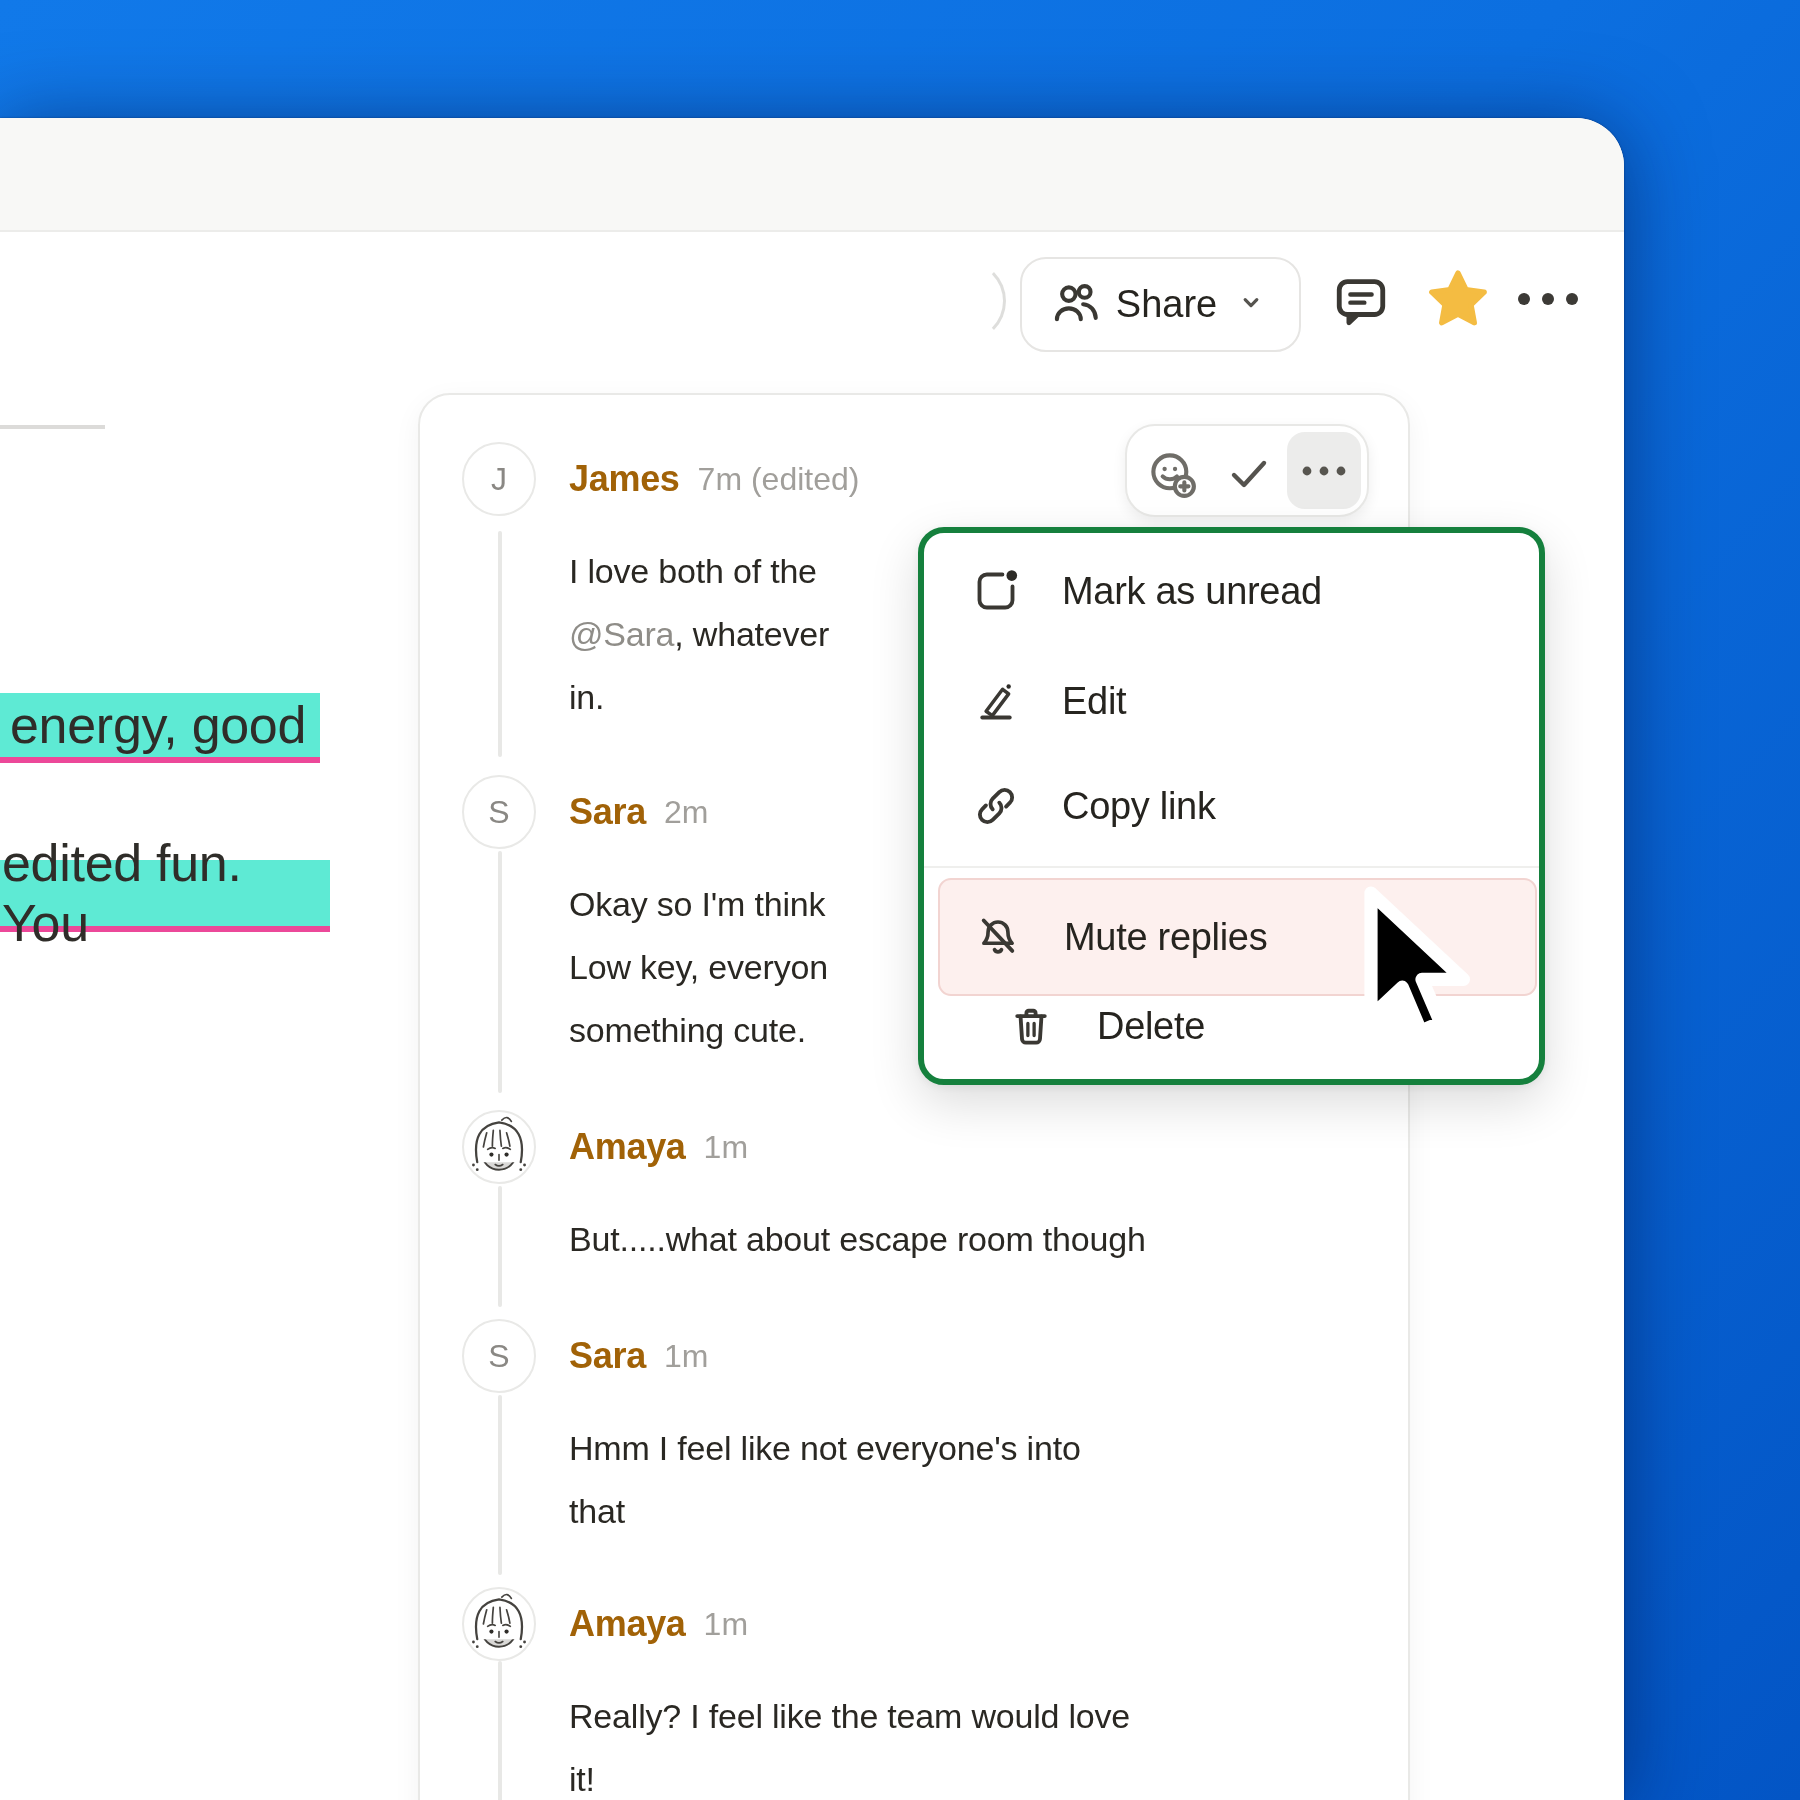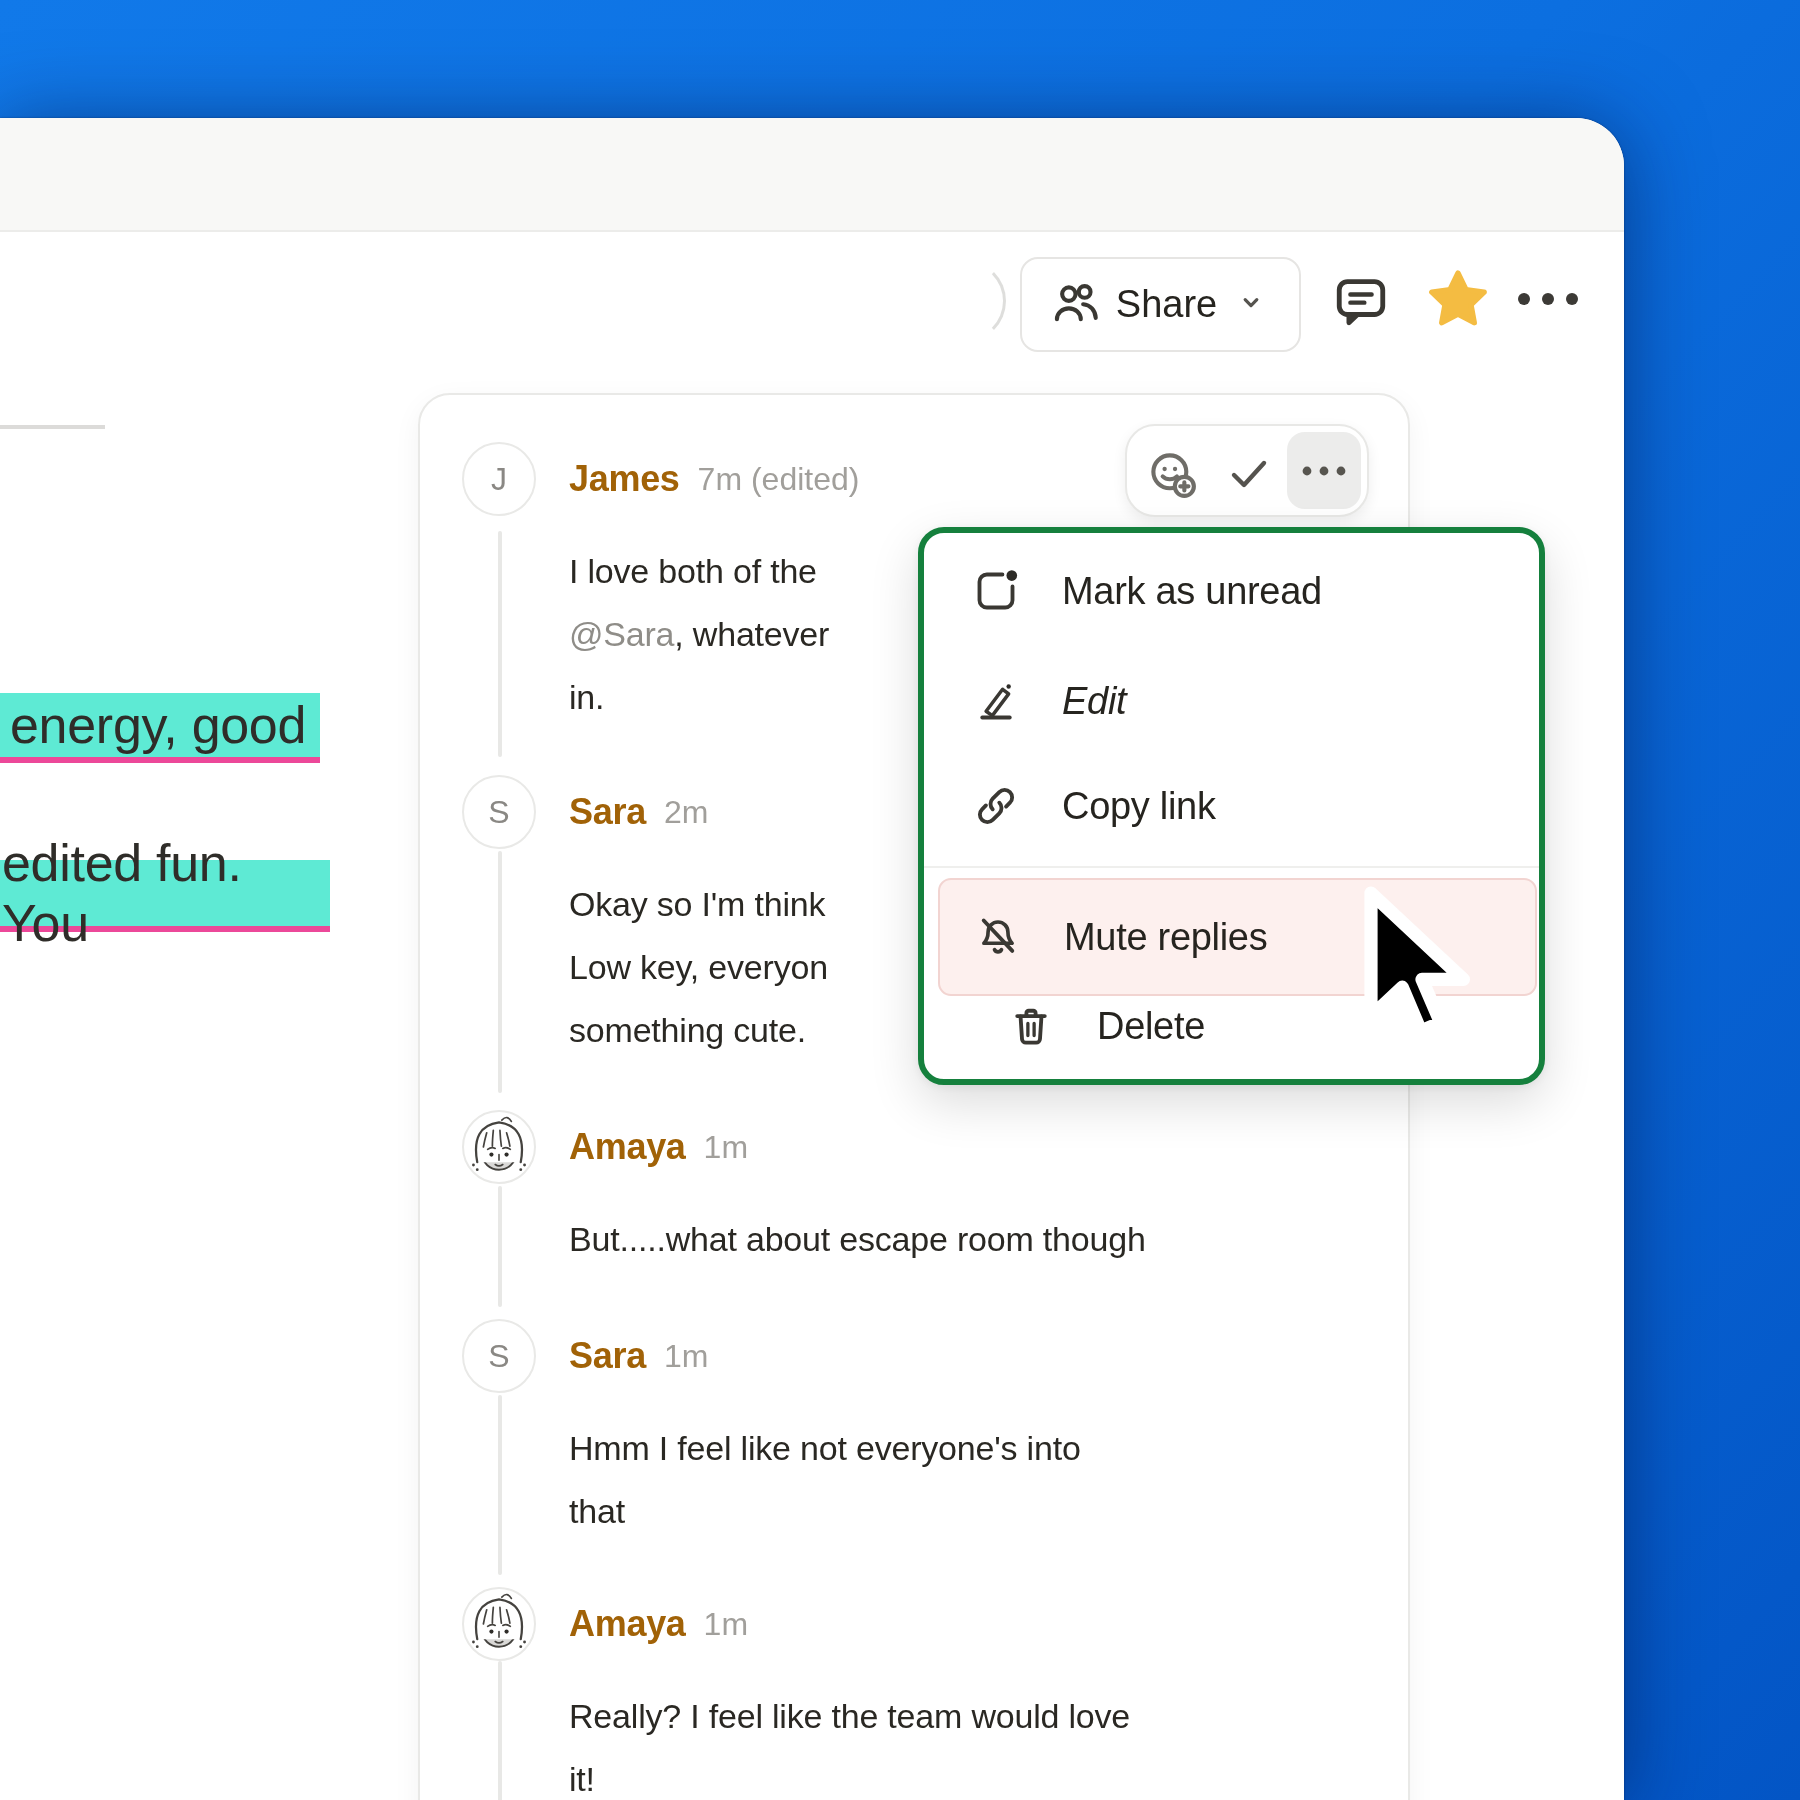--- a/index.html
+++ b/index.html
@@ -4,21 +4,21 @@
 <style>
   html,body{margin:0;padding:0;width:1800px;height:1800px;overflow:hidden;
     font-family:"Liberation Sans","DejaVu Sans",sans-serif;}
   body{background:linear-gradient(133deg,#1179e9 0%,#0c6fe0 45%,#0355c5 100%);}
   .window{position:absolute;left:0;top:118px;width:1624px;height:1682px;background:#fff;
     border-radius:0 48px 0 0;box-shadow:0 6px 80px rgba(0,20,70,.55),0 0 2px rgba(0,10,40,.5);}
   .topbar-strip{position:absolute;left:0;top:0;width:100%;height:112px;background:#f8f8f6;
     border-bottom:2px solid #ececea;border-radius:0 48px 0 0;}
   
   .share-pill{position:absolute;left:1020px;top:139px;width:281px;height:95px;border:2px solid #e6e5e3;
-    border-radius:18px;display:flex;align-items:center;justify-content:center;gap:14px;background:#fff;box-sizing:border-box;}
+    border-radius:26px;display:flex;align-items:center;justify-content:center;gap:14px;background:#fff;box-sizing:border-box;}
   .share-label{font-size:38px;color:#26241f;}
   .arc-fragment{position:absolute;left:924px;top:142px;width:76px;height:76px;border:3px solid transparent;
     border-right-color:#d9d9d7;border-radius:50%;opacity:.85;}
   .topbar-icon{position:absolute;}
   
   .doc-rule{position:absolute;left:0;top:307px;width:105px;height:4px;background:#dcdbd9;}
   .doc-highlight{position:absolute;left:0;background:#5eead4;border-bottom:6px solid #ec4899;
     display:flex;align-items:center;font-size:52px;color:#2f2d29;letter-spacing:-.3px;box-sizing:border-box;}
   .hl-1{top:575px;width:320px;height:70px;padding-left:10px;}
   .hl-2{top:742px;width:330px;height:72px;padding-left:2px;}
@@ -226,21 +226,21 @@
 
   <div class="menu" id="menu">
     <div class="menu-divider"></div>
   <div class="menu-item" style="top: 8px;">
         <span class="mi-icon"><svg width="44" height="44" viewBox="0 0 24 24" fill="none" stroke="#3a3833" stroke-width="1.9" stroke-linecap="round" stroke-linejoin="round">
             <path d="M21,9.5 V17 a4,4 0 0 1 -4,4 H7 a4,4 0 0 1 -4,-4 V7 a4,4 0 0 1 4,-4 h8.5" stroke-width="2.1"></path>
             <circle cx="20.6" cy="3.6" r="2.9" fill="#2d2b27" stroke="none"></circle>
           </svg></span>
         <span class="mi-label">Mark as unread</span>
       </div>
-      <div class="menu-item" style="top: 118px; font-style: italic;">
+      <div class="menu-item" style="top: 118px;">
         <span class="mi-icon"><svg width="44" height="44" viewBox="0 0 24 24" fill="none" stroke="#3a3833" stroke-width="1.9" stroke-linecap="round" stroke-linejoin="round">
             <path d="M4.5,21 H19.5" stroke-width="2.1"></path>
             <path d="M6.6,17.6 L15.6,5.6 l3.3,2.5 L10,20 Z" stroke-width="1.9"></path>
             <circle cx="18.9" cy="4.1" r="1.2" fill="#2d2b27" stroke="none"></circle>
           </svg></span>
         <span class="mi-label">Edit</span>
       </div>
       <div class="menu-item" style="top: 223px;">
         <span class="mi-icon"><svg width="44" height="44" viewBox="0 0 24 24" fill="none" stroke="#3a3833" stroke-width="1.9" stroke-linecap="round" stroke-linejoin="round">
             <path d="M10.2,13.8 a4.1,4.1 0 0 1 0,-5.8 l3.6,-3.6 a4.1,4.1 0 0 1 5.8,5.8 l-2.1,2.1" stroke-width="2.1"></path>

